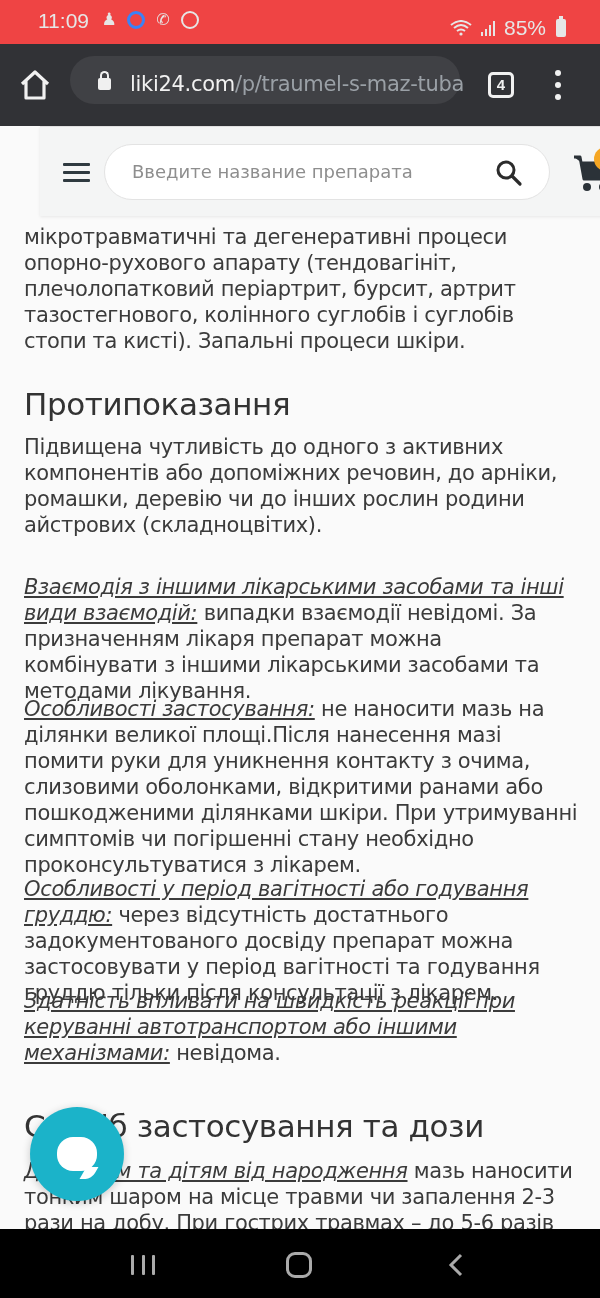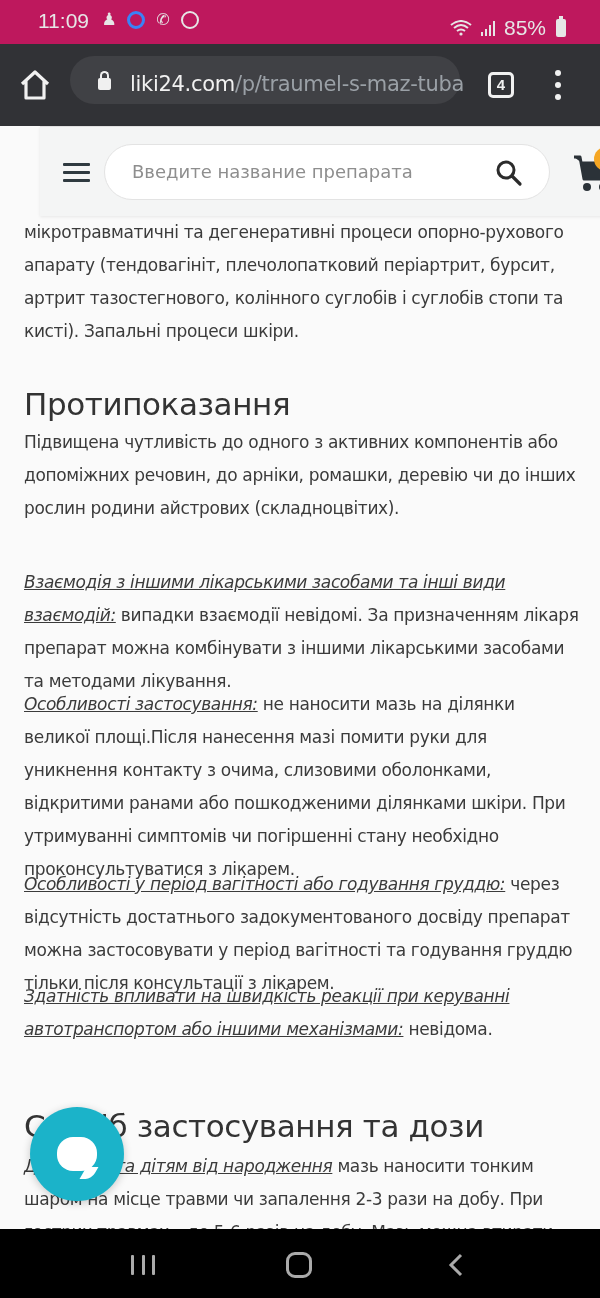--- a/index.html
+++ b/index.html
@@ -1,19 +1,19 @@
 <!DOCTYPE html>
 <html><head>
 <meta charset="utf-8">
 <style>
   * { box-sizing: border-box; margin: 0; padding: 0; }
   html, body { width: 600px; height: 1298px; overflow: hidden; background: #fafafa; }
   body { font-family: "Liberation Sans", "DejaVu Sans", sans-serif; position: relative; }
 
-  .status-bar { position: absolute; top: 0; left: 0; width: 600px; height: 44px; background: #be185d; color: #e6e6e6; padding-left: 34px; }
+  .status-bar { position: absolute; top: 0; left: 0; width: 600px; height: 44px; background: #ef4444; color: #e6e6e6; padding-left: 34px; }
   .status-time { position: absolute; left: 38px; top: 9px; font-size: 21px; }
   .status-icons-left { position: absolute; left: 100px; top: 11px; display: flex; gap: 9px; align-items: center; }
   .status-icons-left span { width: 18px; height: 18px; display: inline-block; }
   .si1 { color:#e6e6e6; font-size:17px; line-height:18px; text-align:center; }
   .si2 { border: 3px solid #3b82f6; border-radius: 50%; }
   .si3 { color:#e6e6e6; font-size:16px; line-height:18px; text-align:center; }
   .si4 { border: 2px solid #e6e6e6; border-radius: 50%; }
   .status-right { position: absolute; right: 34px; top: 16px; display: flex; align-items: center; gap: 8px; font-size: 21px; }
   .wifi-icon { width: 22px; height: 16px; }
   .battery-icon { width: 10px; height: 18px; background: #e6e6e6; border-radius: 2px; position: relative; margin-left: 2px; }
@@ -34,21 +34,21 @@
   .hamburger { position: absolute; left: 23px; top: 36px; width: 27px; height: 19px; display:flex; flex-direction:column; justify-content:space-between; }
   .hamburger span { height: 3px; background: #2f3a40; border-radius: 1px; }
   .search-box { position: absolute; left: 64px; top: 17px; width: 446px; height: 56px; background: #fff; border: 1px solid #e3e3e3; border-radius: 28px; }
   .search-input { position: absolute; left: 27px; top: 16px; width: 340px; border: none; outline: none; font-size: 18px; color: #333; background: transparent; font-family: "DejaVu Sans", sans-serif; }
   .search-input::placeholder { color: #8e8e8e; }
   .search-icon { position: absolute; right: 26px; top: 14px; width: 28px; height: 28px; }
   .cart-btn { position: absolute; left: 532px; top: 18px; width: 50px; height: 52px; }
   .cart-badge { position: absolute; left: 22px; top: 2px; width: 24px; height: 24px; background: #f5a623; color: #fff; border-radius: 50%; font-size: 14px; text-align: center; line-height: 24px; }
 
   .content { position: absolute; top: 216px; left: 24px; width: 555px; color: #3b3b3b; font-family: "DejaVu Sans", sans-serif; }
-  .content p { font-size: 17px; line-height: 33px; letter-spacing: -0.35px; }
+  .content p { font-size: 21px; line-height: 26px; letter-spacing: -0.35px; margin-top: 8px; }
   .content h2 { font-size: 31px; font-weight: normal; color: #333; line-height: 36px; letter-spacing: -0.4px; }
   .u { font-style: italic; text-decoration: underline; }
 
   .p-intro { position: absolute; top: 0; }
   .h-contra { position: absolute; top: 170px; }
   .p-contra { position: absolute; top: 210px; }
   .p-inter { position: absolute; top: 350px; }
   .p-features { position: absolute; top: 472px; }
   .p-preg { position: absolute; top: 652px; }
   .p-drive { position: absolute; top: 764px; }

